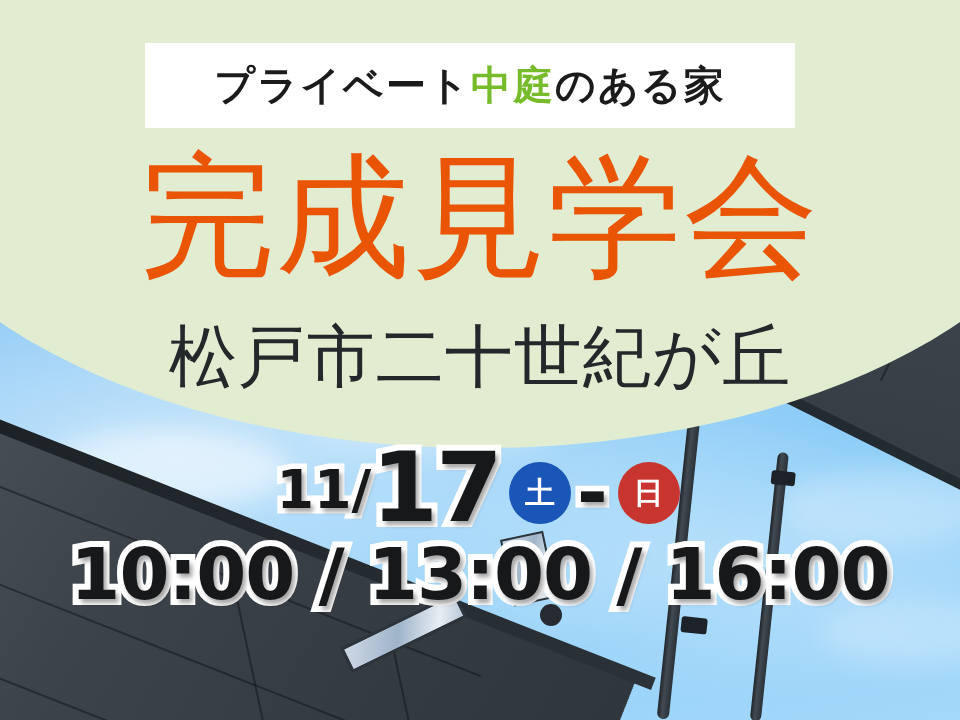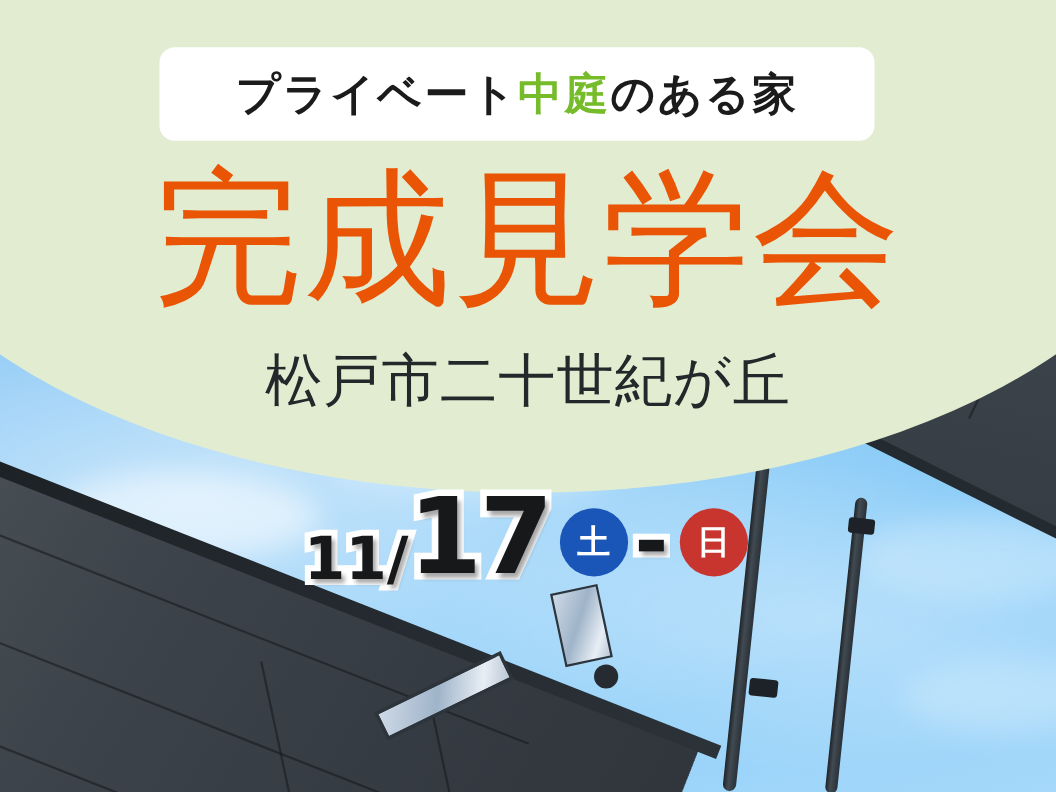--- a/index.html
+++ b/index.html
@@ -61,54 +61,54 @@
 
   
   .banner{
     position:absolute;left:-130px;top:-300px;width:1220px;height:748px;
     background:#e2ecd1;border-radius:0 0 50% 50%/0 0 44% 44%;
   }
 
   
   .headline-box{
     position:absolute;left:145px;top:43px;width:650px;height:85px;background:#ffffff;
-    display:flex;align-items:center;justify-content:center;border-radius:14px;
+    display:flex;align-items:center;justify-content:center;
   }
   .headline{
     font-size:40px;font-weight:700;color:#1b1b1b;letter-spacing:2px;white-space:nowrap;
     font-family:"DejaVu Sans","Liberation Sans",sans-serif;
   }
   .headline .accent{color:#76bc2a;}
 
   
   .main-title{
     position:absolute;left:0;right:0;top:146px;text-align:center;
     font-family:"DejaVu Sans","Liberation Sans",sans-serif;
     font-size:134px;font-weight:400;color:#e95504;line-height:1.06;
     letter-spacing:2px;white-space:nowrap;
   }
   
   .subtitle{
     position:absolute;left:0;right:0;top:312px;text-align:center;
     font-family:"DejaVu Sans","Liberation Sans",sans-serif;
-    font-size:52px;font-weight:500;color:#23282b;letter-spacing:1px;white-space:nowrap;
+    font-size:68px;font-weight:500;color:#23282b;letter-spacing:1px;white-space:nowrap;
   }
 
   
   .date-row{
     position:absolute;left:0;right:0;top:440px;height:96px;
     display:flex;align-items:center;justify-content:center;gap:0px;
     font-family:"DejaVu Sans","Liberation Sans",sans-serif;
   }
   .outlined{
     color:#16181a;font-weight:700;
     -webkit-text-stroke:12px #ffffff;paint-order:stroke fill;
     text-shadow:3px 4px 4px rgba(0,0,0,.35);
   }
-  .month{font-size:54px;line-height:1;-webkit-text-stroke-width:11px;position:relative;top:20px;}
+  .month{font-size:54px;line-height:1;-webkit-text-stroke-width:11px;position:relative;top:2px;}
   .daynum{font-size:96px;line-height:1;letter-spacing:-2px;}
   .dash{font-size:74px;line-height:1;position:relative;top:4px;margin:0 2px;-webkit-text-stroke-width:11px;}
   .badge{
     width:62px;height:62px;border-radius:50%;display:flex;align-items:center;justify-content:center;
     color:#fff;font-size:30px;font-weight:700;margin:10px 4px 0 8px;flex:none;
     font-family:"DejaVu Sans","Liberation Sans",sans-serif;
   }
   .badge-sat{background:#1a56b8;}
   .badge-sun{background:#c8352f;}
 
@@ -168,14 +168,17 @@
   <div class="subtitle">松戸市二十世紀が丘</div>
 
   <div class="date-row">
     <span class="outlined month">11/</span>
     <span class="outlined daynum">17</span>
     <span class="badge badge-sat">土</span>
     <span class="outlined dash">-</span>
     <span class="badge badge-sun">日</span>
   </div>
 
+  <div class="time-row">
+    <span class="outlined">10:00 / 13:00 / 16:00</span>
+  </div>
 
 </div>
 
 </body></html>

